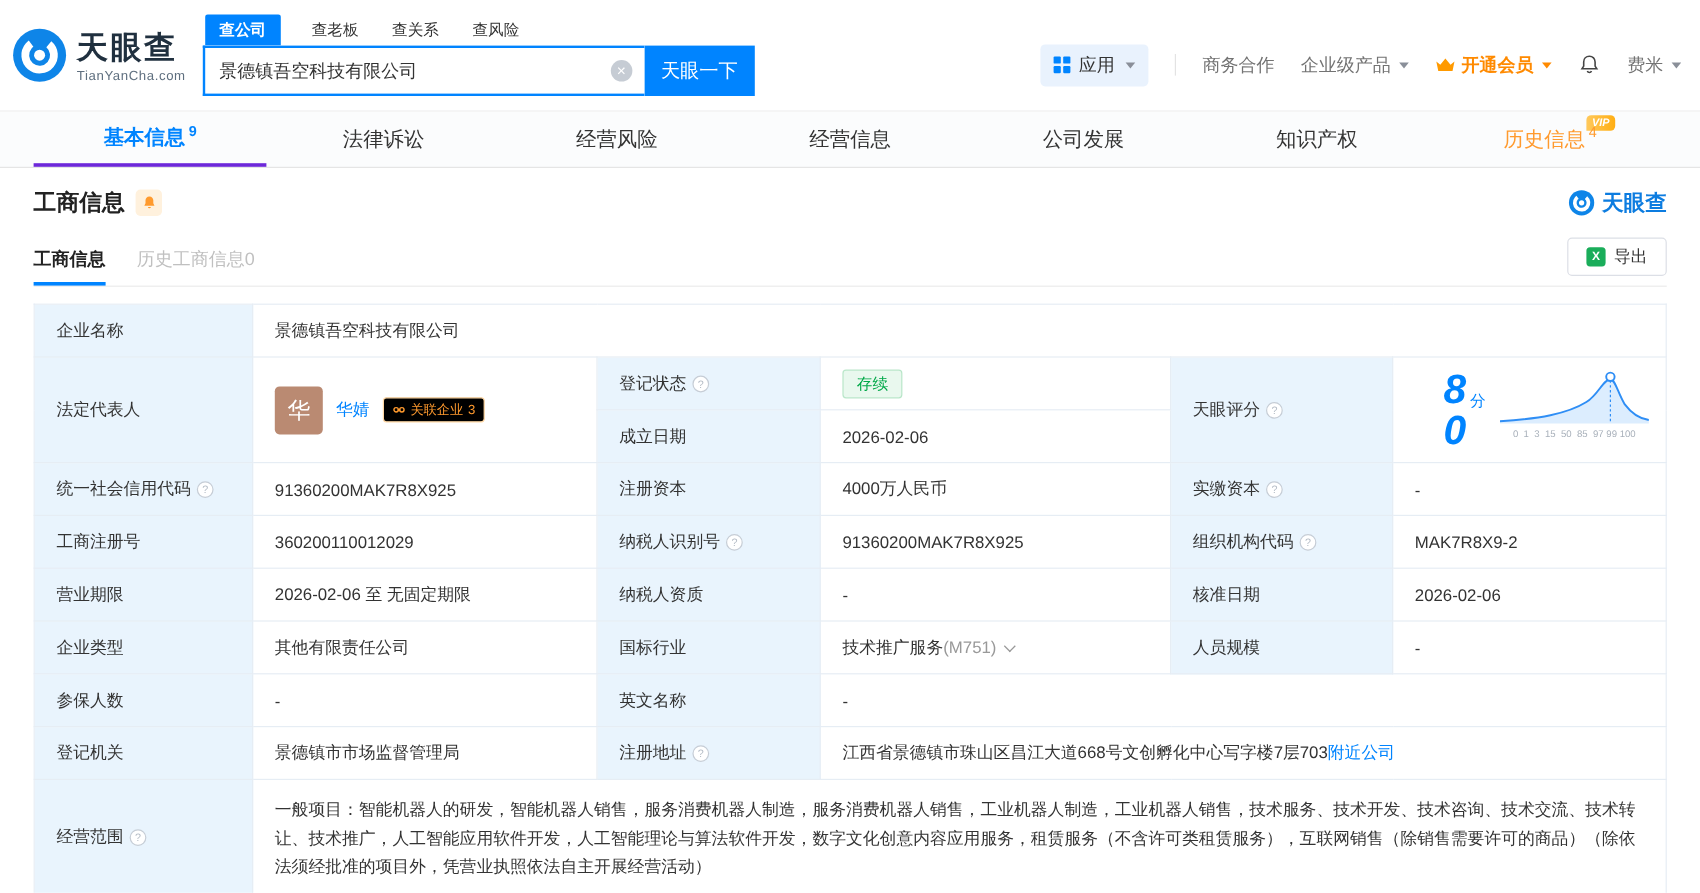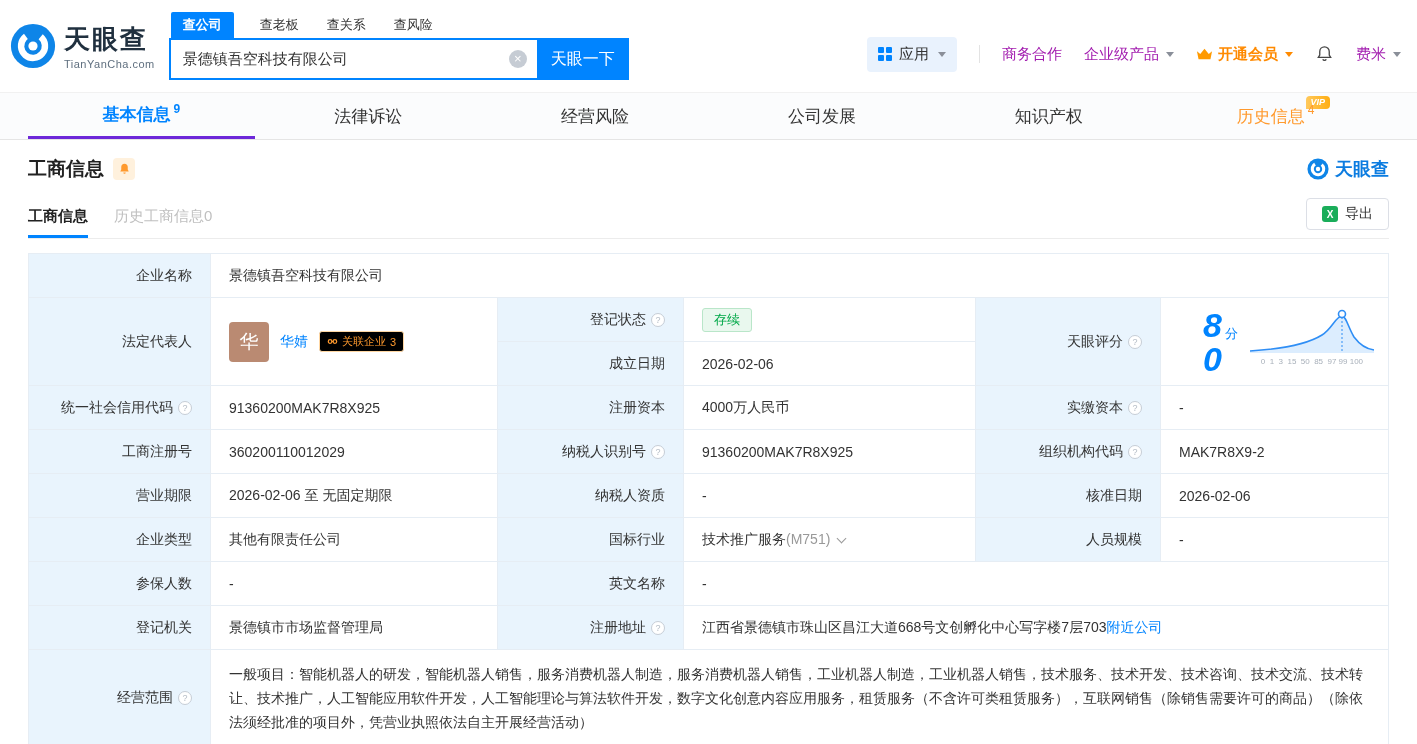--- a/index.html
+++ b/index.html
@@ -26,21 +26,21 @@
   .search-input { width:100%; height:42px; border:2px solid #0084ff; border-right:none; padding:0 36px 0 12px; font-size:15px; color:#333; outline:none; font-family:inherit; }
   .clear-btn { position:absolute; right:10px; top:12px; width:18px; height:18px; background:#c6ccd4; color:#fff; border-radius:50%; font-size:13px; line-height:17px; text-align:center; cursor:pointer; }
   .search-btn { width:92px; height:42px; background:#0084ff; color:#fff; border:none; font-size:16px; cursor:pointer; font-family:inherit; }
 
   .hright { margin-left:auto; display:flex; align-items:center; gap:22px; position:relative; top:8px; }
   .apps-pill { display:flex; align-items:center; gap:7px; background:#e9f2fd; border-radius:4px; padding:8px 11px; cursor:pointer; font-size:15px; color:#333; }
   .grid-icon { display:grid; grid-template-columns:6px 6px; grid-gap:2px; }
   .grid-icon i { width:6px; height:6px; background:#0084ff; border-radius:1px; }
   .caret { width:0; height:0; border-left:4px solid transparent; border-right:4px solid transparent; border-top:5px solid #8a8f99; margin-left:2px; }
   .vdiv { width:1px; height:18px; background:#e3e3e3; }
-  .hlink { display:flex; align-items:center; gap:5px; font-size:15px; color:#a21caf; }
+  .hlink { display:flex; align-items:center; gap:5px; font-size:15px; color:#737373; }
   .hlink.vip { color:#ff8a00; font-weight:bold; }
   .hlink.vip .caret { border-top-color:#ff8a00; }
   .bell-btn { display:flex; align-items:center; cursor:pointer; }
 
   
   .tabs { display:flex; height:48px; background:#fbfcfd; border-top:1px solid #f1f1f1; border-bottom:1px solid #e5e5e5; padding:0 28px; }
   .tab { flex:1; display:flex; align-items:center; justify-content:center; font-size:17px; color:#333; cursor:pointer; position:relative; }
   .tab.active { color:#0084ff; font-weight:bold; border-bottom:3px solid #6d28d9; }
   .tab-count { font-size:12px; margin-left:3px; position:relative; top:-6px; font-weight:normal; }
   .tab-count.blue { color:#0084ff; font-weight:bold; }
@@ -59,21 +59,21 @@
   .subtabs { display:flex; gap:26px; }
   .subtab { font-size:15px; color:#c0c0c0; padding-bottom:12px; cursor:pointer; }
   .subtab.active { color:#222; font-weight:bold; border-bottom:3px solid #0084ff; padding-bottom:9px; }
   .export-btn { margin-left:auto; margin-bottom:8px; display:flex; align-items:center; gap:7px; background:#fff; border:1px solid #dcdfe6; border-radius:4px; padding:6px 15px; font-size:14px; color:#333; cursor:pointer; font-family:inherit; }
   .xls-icon { width:16px; height:16px; background:#1aad5a; color:#fff; font-size:10px; font-weight:bold; border-radius:3px; display:flex; align-items:center; justify-content:center; }
 
   
   .info-table { width:100%; border-collapse:collapse; table-layout:fixed; margin-top:14px; font-size:14px; }
   .info-table td { border:1px solid #e6edf4; padding:6px 18px; height:44px; vertical-align:middle; color:#333; word-break:break-all; }
   td.lbl { background:#e9f4fd; }
-  .lbl-inner { display:flex; align-items:center; gap:5px;justify-content:flex-end; }
+  .lbl-inner { display:flex; align-items:center; gap:5px; }
   .help { width:14px; height:14px; border:1px solid #c6cdd6; color:#b4bcc6; border-radius:50%; font-size:9px; line-height:12px; text-align:center; flex:none; cursor:pointer; background:#fff; }
   .blue-link { color:#0084ff; cursor:pointer; }
   .badge-green { display:inline-block; background:#e9f8ee; color:#00a848; border:1px solid #b9e6c9; font-size:13px; padding:2px 11px; border-radius:3px;text-align:center; }
   .rep { display:flex; align-items:center; gap:11px; }
   .avatar { width:40px; height:40px; background:#ba8a72; color:#fff; font-size:19px; display:flex; align-items:center; justify-content:center; border-radius:4px; flex:none; cursor:pointer; }
   .rel-tag { display:inline-flex; align-items:center; gap:4px; border:1px solid #ffd7a3; color:#ff9a2e; background:#000000; font-size:11px; padding:2px 7px; border-radius:3px; cursor:pointer; }
   .gray { color:#999; }
   .chev { display:inline-block; width:7px; height:7px; border-right:1.5px solid #999; border-bottom:1.5px solid #999; transform:rotate(45deg); margin-left:8px; position:relative; top:-2px; cursor:pointer; }
   .score-cell { display:flex; align-items:flex-start; gap:10px;margin-left:24px; }
   .score-left { display:flex; align-items:flex-start; }
@@ -161,20 +161,23 @@
     <span class="tab-label">基本信息</span>
     <span class="tab-count blue">9</span>
   </div>
   <div class="tab">
     <span class="tab-label">法律诉讼</span>
   </div>
   <div class="tab">
     <span class="tab-label">经营风险</span>
   </div>
   <div class="tab">
+    <span class="tab-label">经营信息</span>
+  </div>
+  <div class="tab">
     <span class="tab-label">公司发展</span>
   </div>
   <div class="tab">
     <span class="tab-label">知识产权</span>
   </div>
   <div class="tab history">
     <span class="vip-badge">VIP</span>
     <span class="tab-label">历史信息</span>
     <span class="tab-count orange">4</span>
   </div>

